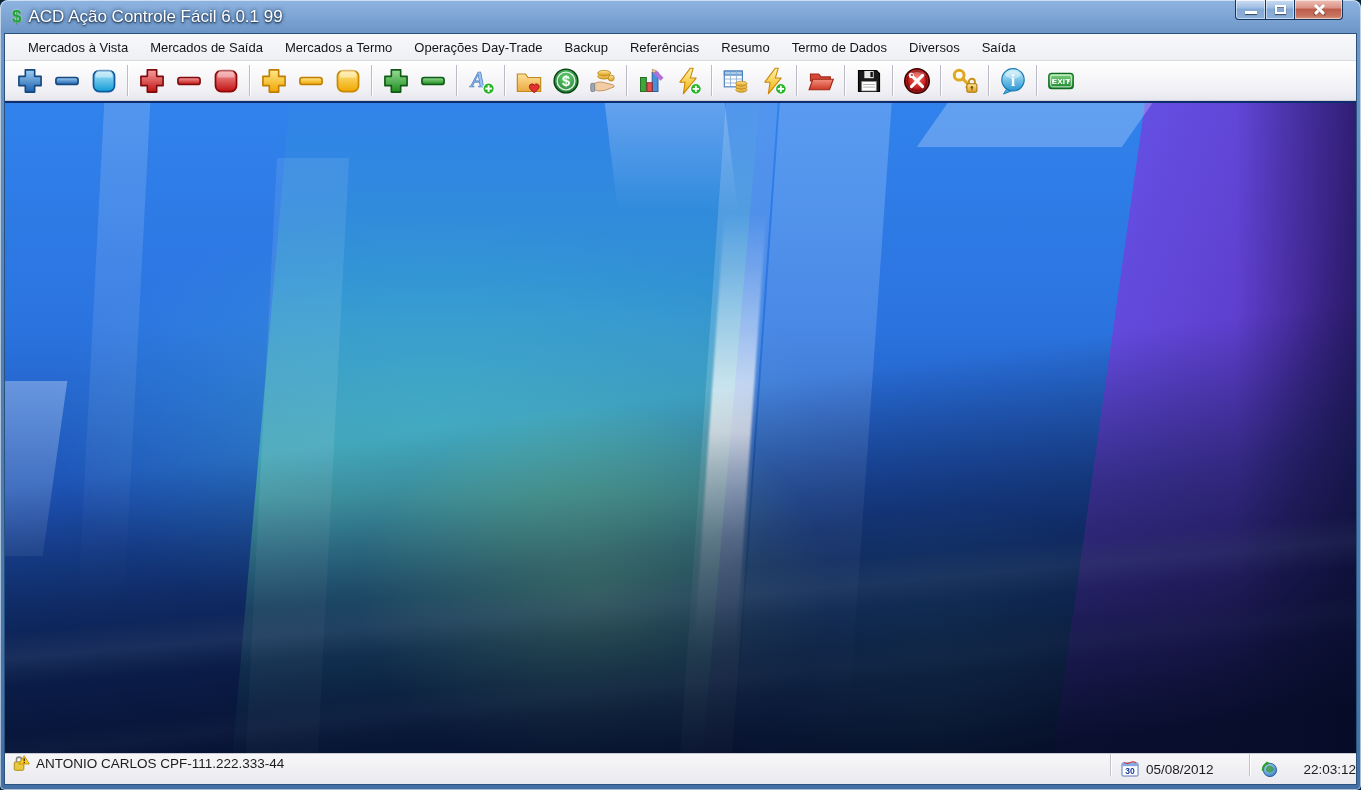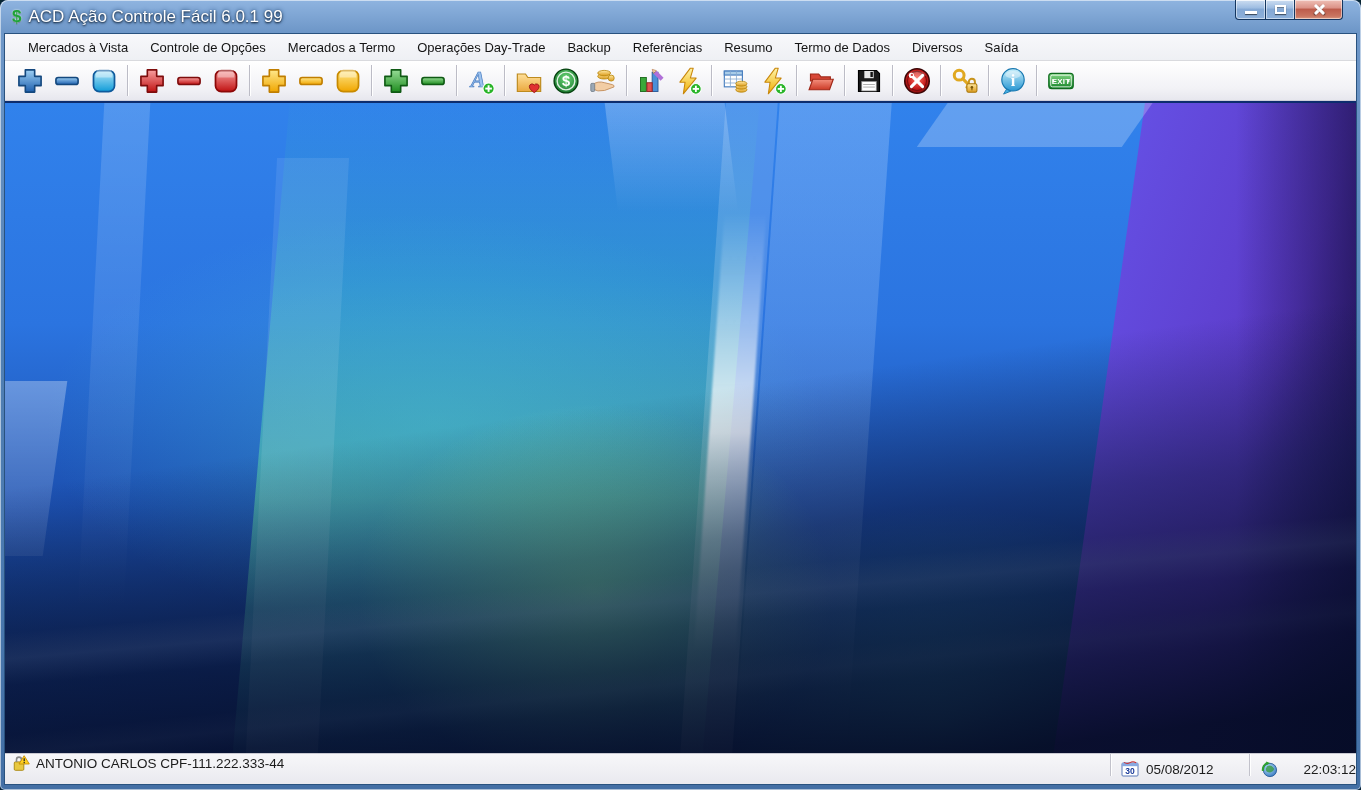--- a/index.html
+++ b/index.html
@@ -241,21 +241,21 @@
       <div class="winbtn close">
           <span class="glyph-close"></span>
         </div>
     </div>
   </div>
 
   <div class="client">
 
     <div class="menubar">
       <span class="menu-item">Mercados à Vista</span>
-      <span class="menu-item">Controle de Opções</span>
+      <span class="menu-item">Mercados de Saída</span>
       <span class="menu-item">Mercados a Termo</span>
       <span class="menu-item">Operações Day-Trade</span>
       <span class="menu-item">Backup</span>
       <span class="menu-item">Referências</span>
       <span class="menu-item">Resumo</span>
       <span class="menu-item">Termo de Dados</span>
       <span class="menu-item">Diversos</span>
       <span class="menu-item">Saída</span>
     </div>
 

